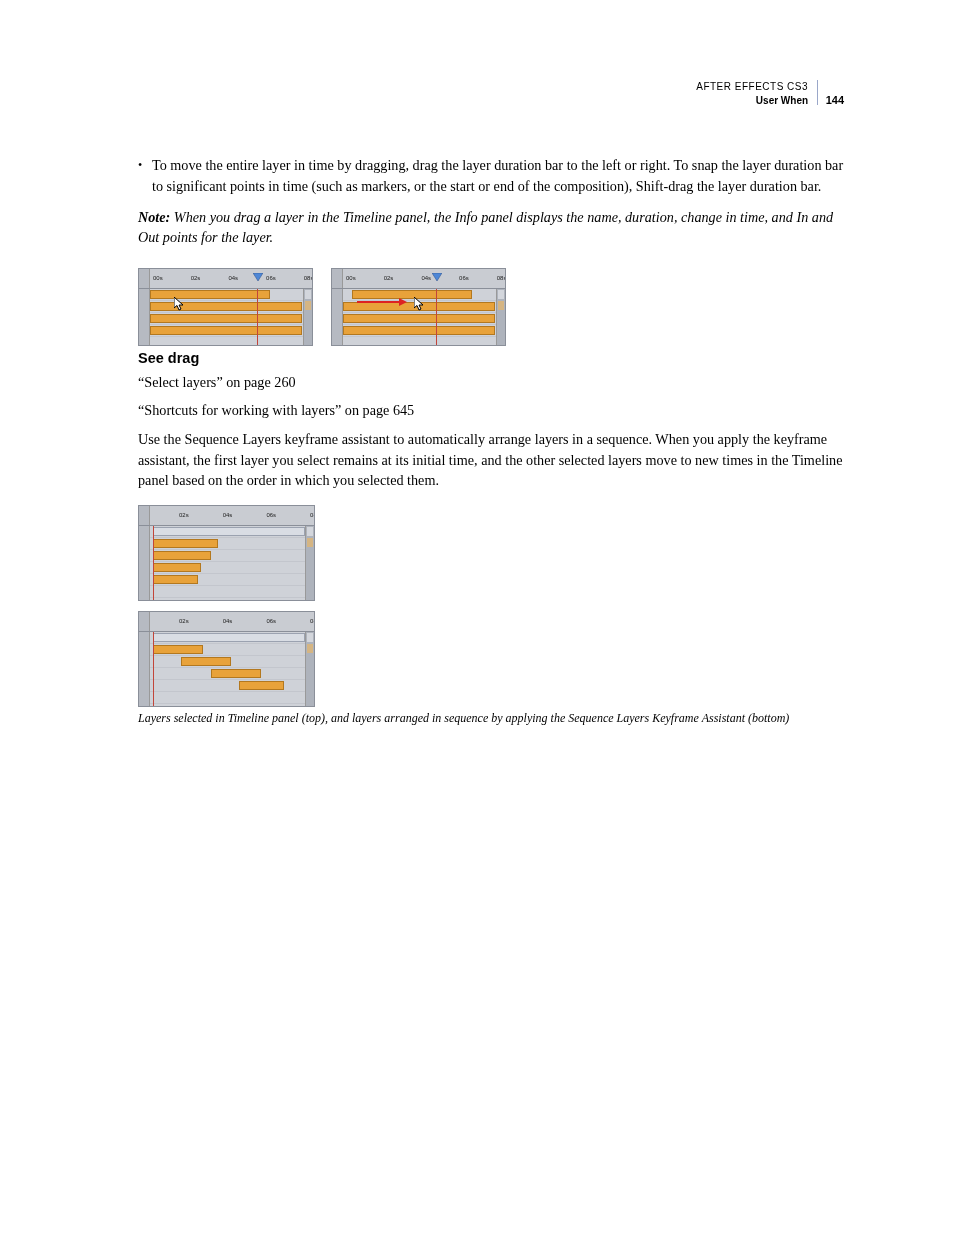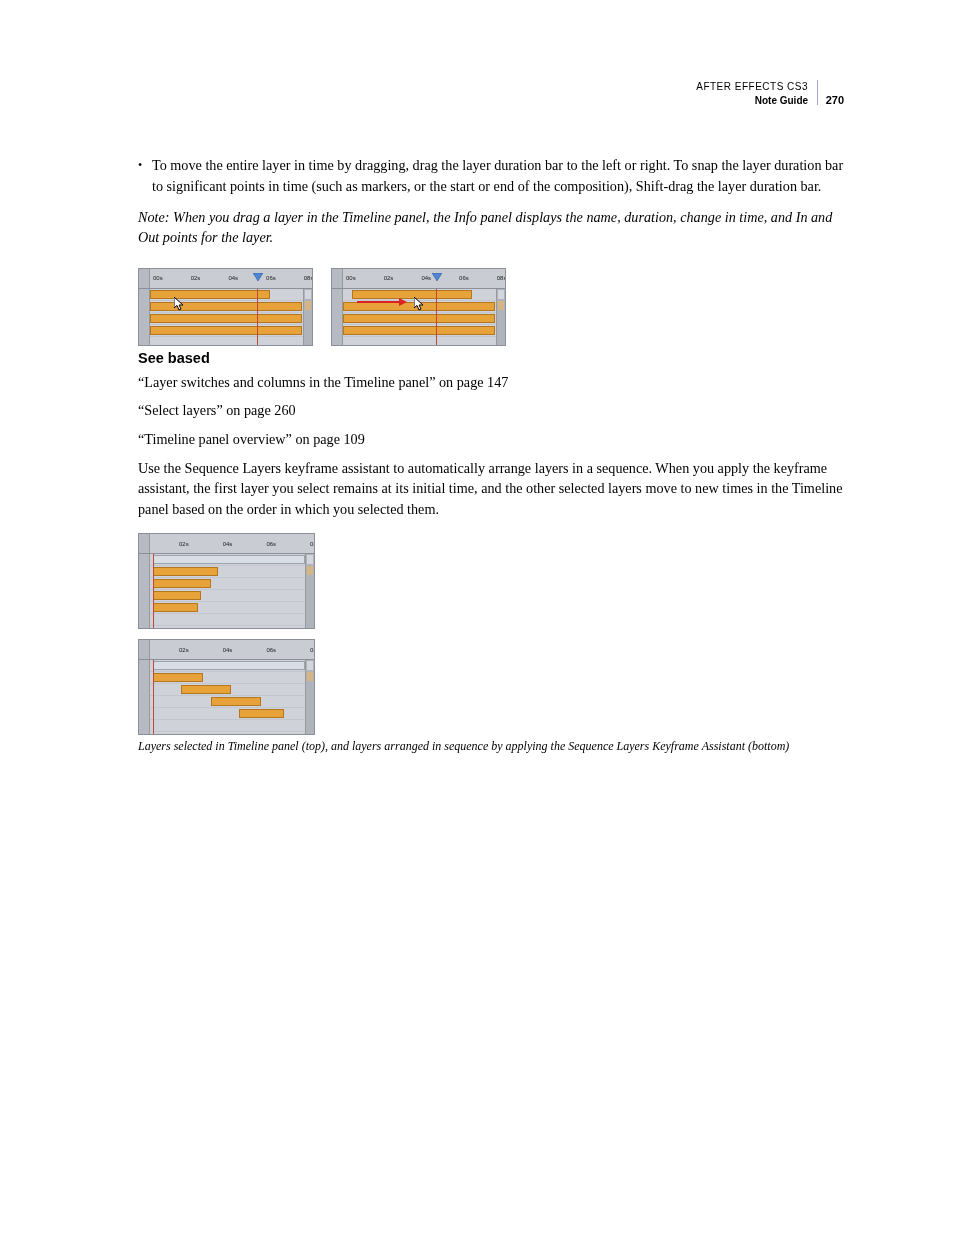--- a/index.html
+++ b/index.html
@@ -61,21 +61,21 @@
   }
   .bullet-text {
     flex: 1;
   }
   .note {
     font-style: italic;
     margin-top: 6px;
     margin-bottom: 20px;
   }
   .note .note-label {
-    font-weight: normal;
+    font-weight: bold;
     font-style: italic;
   }
   .fig-row {
     display: flex;
     gap: 18px;
     margin-bottom: 4px;
   }
   .timeline-fig {
     width: 175px;
     background: #bfc3c9;
@@ -220,24 +220,24 @@
   }
 </style>
 </head>
 <body>
 
 <div class="page">
 
   <div class="header">
     <span class="header-line">
       <span class="product">AFTER EFFECTS CS3</span><br>
-      <span class="guide">Note Guide</span>
+      <span class="guide">User When</span>
     </span>
     <span class="header-rule"></span>
-    <span class="pagenum">270</span>
+    <span class="pagenum">144</span>
   </div>
 
   <div class="body-text">
     <div class="bullet">
       <div class="bullet-dot">•</div>
       <div class="bullet-text">To move the entire layer in time by dragging, drag the layer duration bar to the left or right. To snap the layer duration bar to significant points in time (such as markers, or the start or end of the composition), Shift-drag the layer duration bar.</div>
     </div>
 
     <div class="note">
       <span class="note-label">Note:</span><span> When you drag a layer in the Timeline panel, the Info panel displays the name, duration, change in time, and In and Out points for the layer.</span>
@@ -302,24 +302,23 @@
         <div class="cursor-arrow" style="left:82px; top:8px;">
           <svg viewBox="0 0 11 14">
               <path d="M0 0 L0 11 L3 8.5 L5 13 L7 12 L5 8 L9 8 Z" fill="#fff" stroke="#000" stroke-width="1"></path>
             </svg>
         </div>
         <div class="side-col"></div>
       </div>
     </div>
   </div>
 
-  <div class="h3">See based</div>
-  <div class="link-line">“Layer switches and columns in the Timeline panel” on page 147</div>
+  <div class="h3">See drag</div>
   <div class="link-line">“Select layers” on page 260</div>
-  <div class="link-line">“Timeline panel overview” on page 109</div>
+  <div class="link-line">“Shortcuts for working with layers” on page 645</div>
 
   <div class="body-text">Use the Sequence Layers keyframe assistant to automatically arrange layers in a sequence. When you apply the keyframe assistant, the first layer you select remains at its initial time, and the other selected layers move to new times in the Timeline panel based on the order in which you selected them.</div>
 
   <div class="fig-stack">
 
     <div class="timeline-fig tall">
       <div class="ruler" style="gap:34px; padding-left:40px;">
         <span>02s</span>
         <span>04s</span>
         <span>06s</span>

